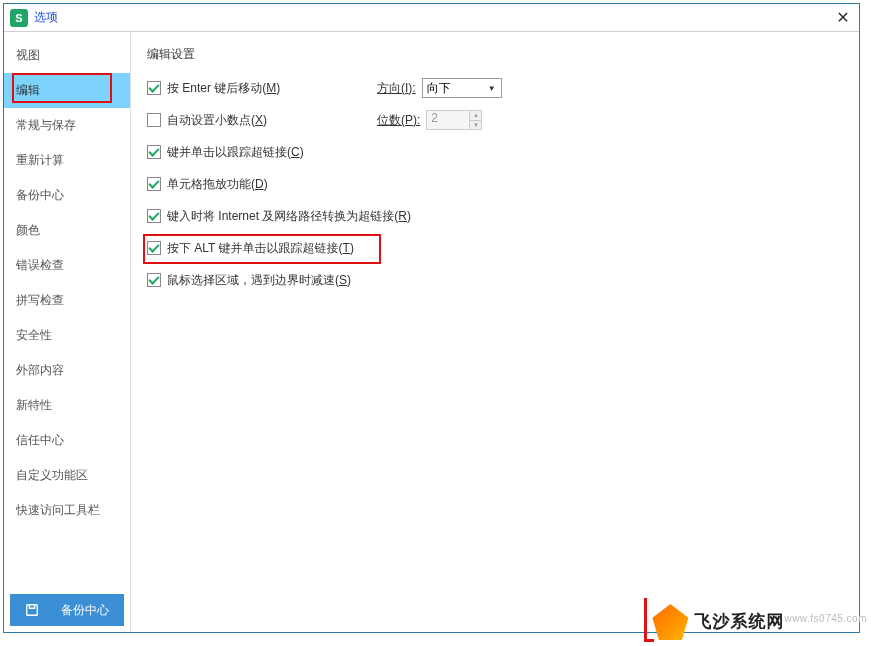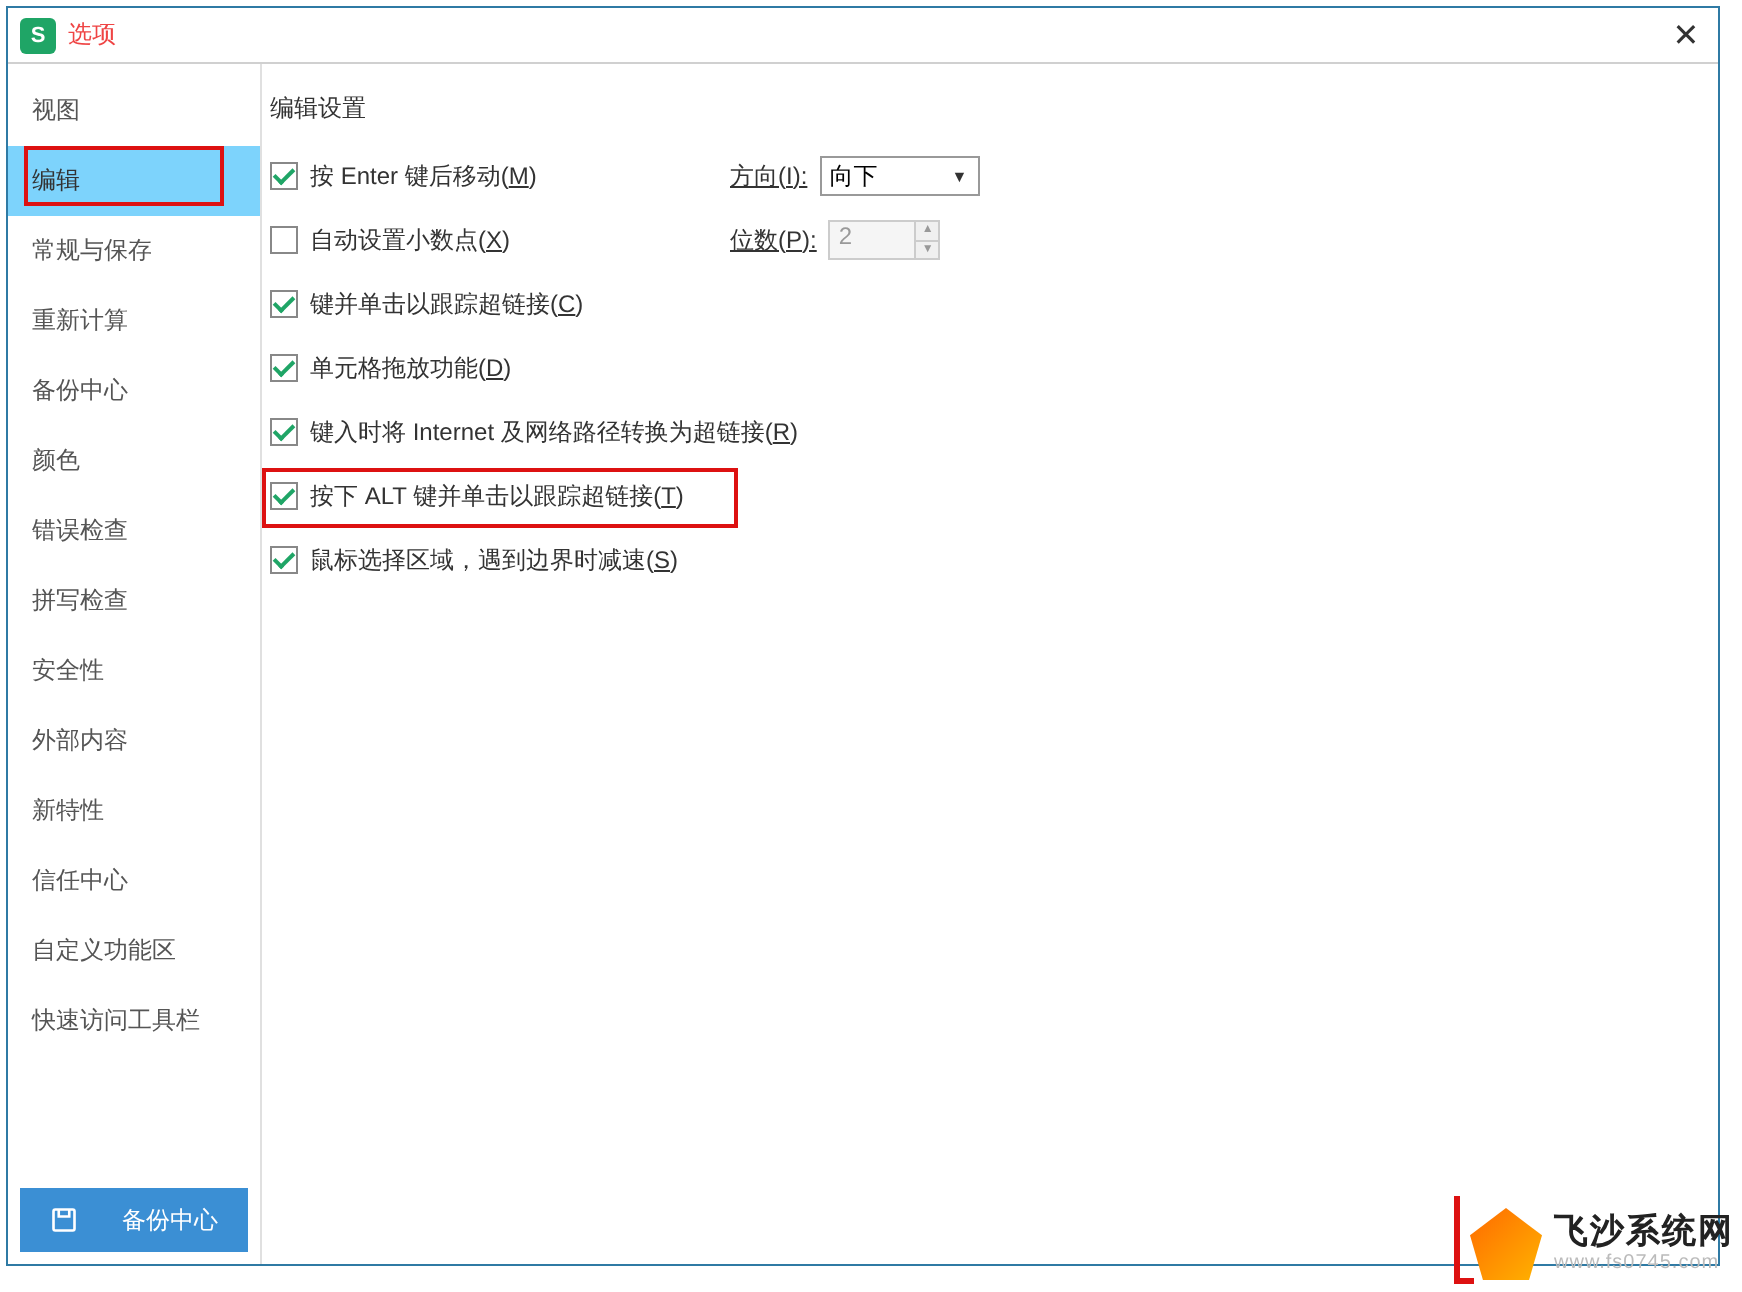--- a/index.html
+++ b/index.html
@@ -1,31 +1,31 @@
 <!DOCTYPE html>
 <html><head>
   <meta charset="utf-8">
   <style>
     * { margin: 0; padding: 0; box-sizing: border-box; }
     body { font-family: "Microsoft YaHei", sans-serif; font-size: 12px; background: #fff; width: 871px; height: 646px; position: relative; }
     .window { width: 857px; height: 630px; border: 1px solid #2f7aa4; background: #fff; position: absolute; top: 3px; left: 3px; }
     .titlebar { height: 28px; background: #fff; border-bottom: 1px solid #d0d0d0; display: flex; align-items: center; padding: 0 6px; }
     .app-icon { width: 18px; height: 18px; background: #1fa566; border-radius: 3px; display: flex; align-items: center; justify-content: center; color: #fff; font-weight: bold; font-size: 11px; margin-right: 6px; }
-    .title-text { flex: 1; color: #ef4444; }
+    .title-text { flex: 1; color: #1d4ed8; }
     .close-btn { width: 20px; height: 20px; display: flex; align-items: center; justify-content: center; cursor: pointer; font-size: 16px; color: #333; }
     .body { display: flex; height: calc(100% - 28px); }
     .sidebar { width: 127px; border-right: 1px solid #e0e0e0; background: #fff; display: flex; flex-direction: column; padding-top: 6px; }
     .sidebar-items { flex: 1; }
     .sidebar-item { padding: 9px 12px; cursor: pointer; color: #555; }
     .sidebar-item.active { background: #7dd3fc; color: #333; }
     .sidebar-item-wrap { position: relative; }
     .sidebar-highlight { position: absolute; top: 0; left: 8px; width: 100px; height: 30px; border: 2px solid #d11; pointer-events: none; z-index: 5; }
     .backup-btn { margin: 6px 6px; height: 32px; background: #3b8fd4; color: #fff; display: flex; align-items: center; justify-content: center; cursor: pointer; gap: 22px; }
     .backup-icon { width: 14px; height: 14px; }
-    .content { flex: 1; padding: 14px 4px; background: #fff; border-left: 1px solid #e0e0e0; margin-left: -1px; }
+    .content { flex: 1; padding: 14px 16px; background: #fff; border-left: 1px solid #e0e0e0; margin-left: -1px; }
     .section-title { color: #333; margin-bottom: 14px; font-size: 12px; }
     .option-row { display: flex; align-items: center; margin-bottom: 10px; min-height: 22px; }
     .checkbox { width: 14px; height: 14px; border: 1px solid #888; margin-right: 6px; display: flex; align-items: center; justify-content: center; background: #fff; cursor: pointer; position: relative; }
     .checkbox.checked::after { content: ''; width: 8px; height: 4px; border-left: 2px solid #1fa566; border-bottom: 2px solid #1fa566; transform: rotate(-45deg); position: absolute; top: 2px; left: 1px; }
     .option-label { color: #333; cursor: pointer; }
     .option-label u { text-decoration: underline; }
     .inline-controls { margin-left: 46px; display: flex; align-items: center; gap: 6px; }
     .inline-label { color: #333; text-decoration: underline; }
     .select-box { width: 80px; height: 20px; border: 1px solid #999; background: #fff; display: flex; align-items: center; padding: 0 4px; position: relative; cursor: pointer; }
     .select-arrow { position: absolute; right: 2px; top: 2px; width: 14px; height: 14px; display: flex; align-items: center; justify-content: center; font-size: 8px; color: #333; }
@@ -35,21 +35,21 @@
     .spinner-btn { flex: 1; background: #f0f0f0; font-size: 6px; display: flex; align-items: center; justify-content: center; color: #999; }
     .spinner-btn:first-child { border-bottom: 1px solid #ccc; }
     .row-with-inline { display: flex; align-items: center; }
     .row-left { display: flex; align-items: center; width: 184px; }
     .row6-wrap { position: relative; display: inline-block; }
     .row6-highlight { position: absolute; top: -6px; left: -4px; width: 238px; height: 30px; border: 2px solid #d11; pointer-events: none; }
     .watermark { position: absolute; bottom: 6px; right: 4px; display: flex; align-items: center; gap: 6px; }
     .wm-logo { width: 36px; height: 36px; position: relative; }
     .wm-logo-inner { width: 100%; height: 100%; background: linear-gradient(135deg, #ff6a00 0%, #ffb300 100%); clip-path: polygon(50% 0%, 100% 38%, 82% 100%, 18% 100%, 0% 38%); }
     .wm-corner { position: absolute; left: -8px; bottom: -2px; width: 10px; height: 44px; border-left: 3px solid #d11; border-bottom: 3px solid #d11; }
-    .wm-text { display: flex; flex-direction: column; line-height: 1.1; }
+    .wm-text { display: flex; line-height: 1.1; }
     .wm-title { font-size: 17px; font-weight: bold; color: #222; letter-spacing: 1px; }
     .wm-sub { font-size: 10px; color: #bbb; letter-spacing: 0.5px; }
   </style>
 </head>
 <body>
 
 <div class="window">
   <div class="titlebar">
     <div class="app-icon">S</div>
     <div class="title-text">选项</div>

